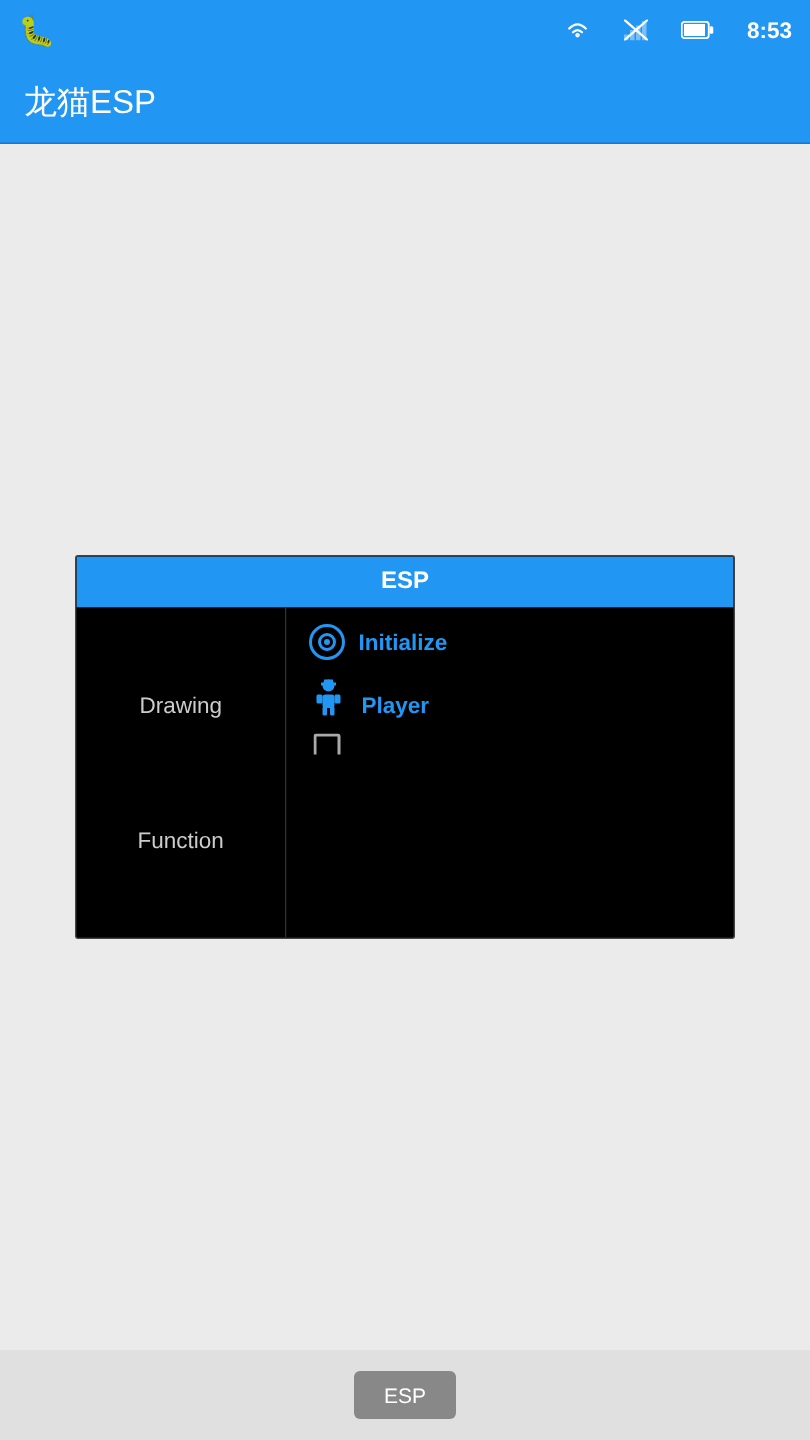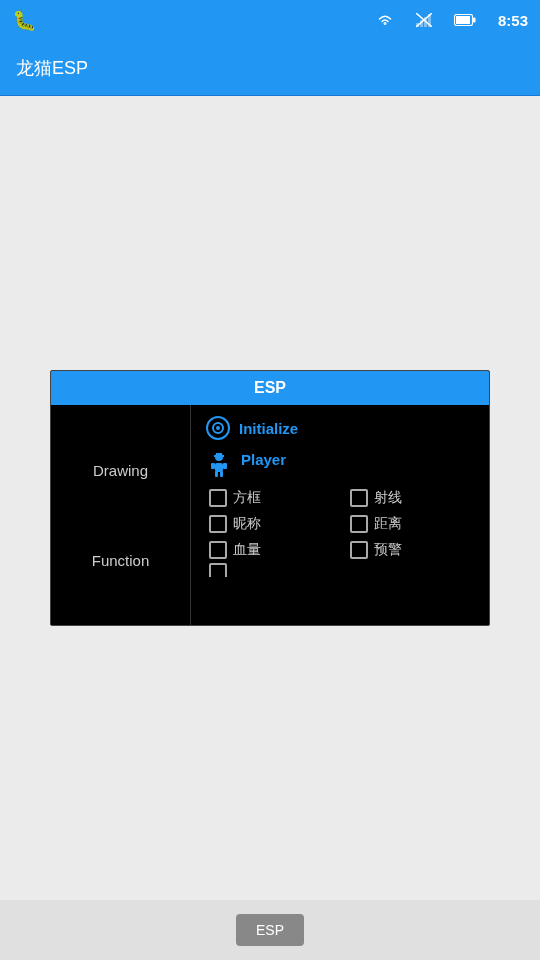--- a/index.html
+++ b/index.html
@@ -44,21 +44,21 @@
       width: 100%;
       height: 56px;
       background: #2196f3;
       display: flex;
       align-items: center;
       padding: 0 16px;
       border-bottom: 1px solid #1976d2;
     }
     .app-title {
       color: white;
-      font-size: 18px;
+      font-size: 22px;
       font-weight: 500;
     }
 
     
     .main-content {
       width: 100%;
       height: calc(960px - 96px - 60px);
       background: #ebebeb;
       display: flex;
       align-items: center;
@@ -130,21 +130,21 @@
       display: flex;
       align-items: center;
       gap: 8px;
       margin-bottom: 12px;
       margin-left: 4px;
     }
 
     
     .player-row {
       display: flex;
-      align-items: flex-start;
+      align-items: flex-end;
       gap: 8px;
       margin-bottom: 10px;
       text-decoration: underline;
     }
     .player-label {
       color: #2196f3;
       font-size: 15px;
       font-weight: bold;
     }
 
@@ -290,46 +290,20 @@
 
             <rect x="6" y="12" width="4" height="6" rx="1" fill="#2196f3"></rect>
             <rect x="18" y="12" width="4" height="6" rx="1" fill="#2196f3"></rect>
 
             <rect x="10" y="20" width="3" height="6" rx="1" fill="#2196f3"></rect>
             <rect x="15" y="20" width="3" height="6" rx="1" fill="#2196f3"></rect>
           </svg>
           <span class="player-label">Player</span>
         </div>
 
-        <div class="options-grid">
-          <div class="option-item">
-            <div class="esp-checkbox"></div>
-            <span class="option-label">方框</span>
-          </div>
-          <div class="option-item">
-            <div class="esp-checkbox"></div>
-            <span class="option-label">射线</span>
-          </div>
-          <div class="option-item">
-            <div class="esp-checkbox"></div>
-            <span class="option-label">昵称</span>
-          </div>
-          <div class="option-item">
-            <div class="esp-checkbox"></div>
-            <span class="option-label">距离</span>
-          </div>
-          <div class="option-item">
-            <div class="esp-checkbox"></div>
-            <span class="option-label">血量</span>
-          </div>
-          <div class="option-item">
-            <div class="esp-checkbox"></div>
-            <span class="option-label">预警</span>
-          </div>
-        </div>
 
         <div class="esp-bottom-partial">
           <div class="partial-checkbox"></div>
         </div>
 
       </div>
     </div>
   </div>
 </div>
 

